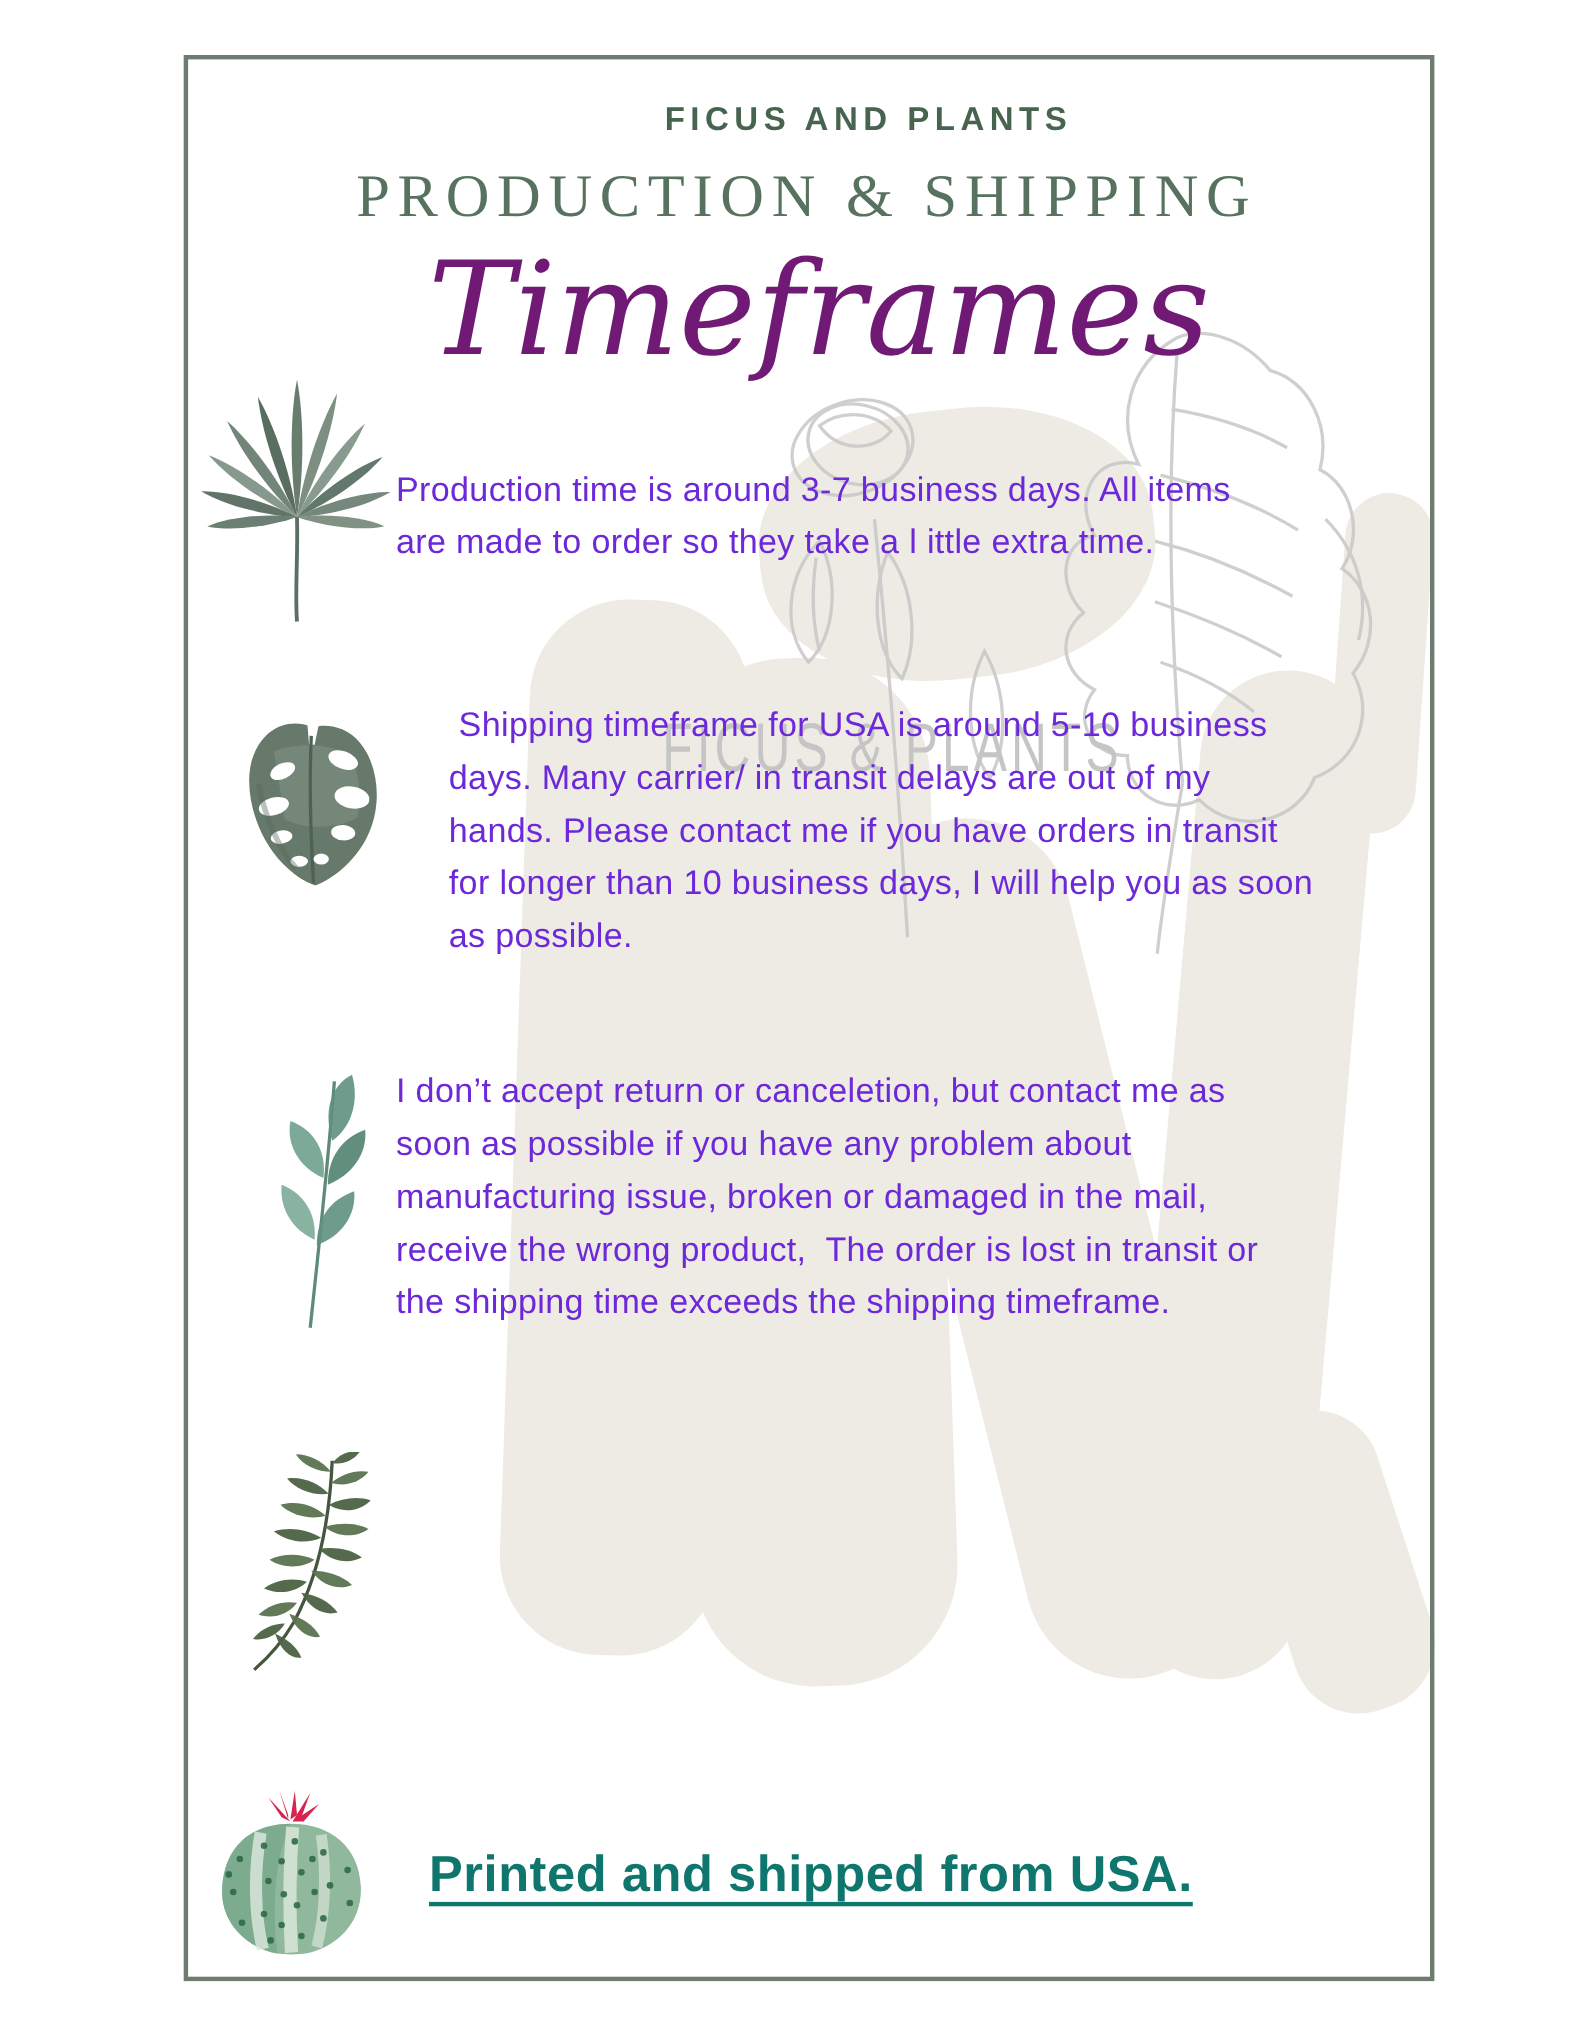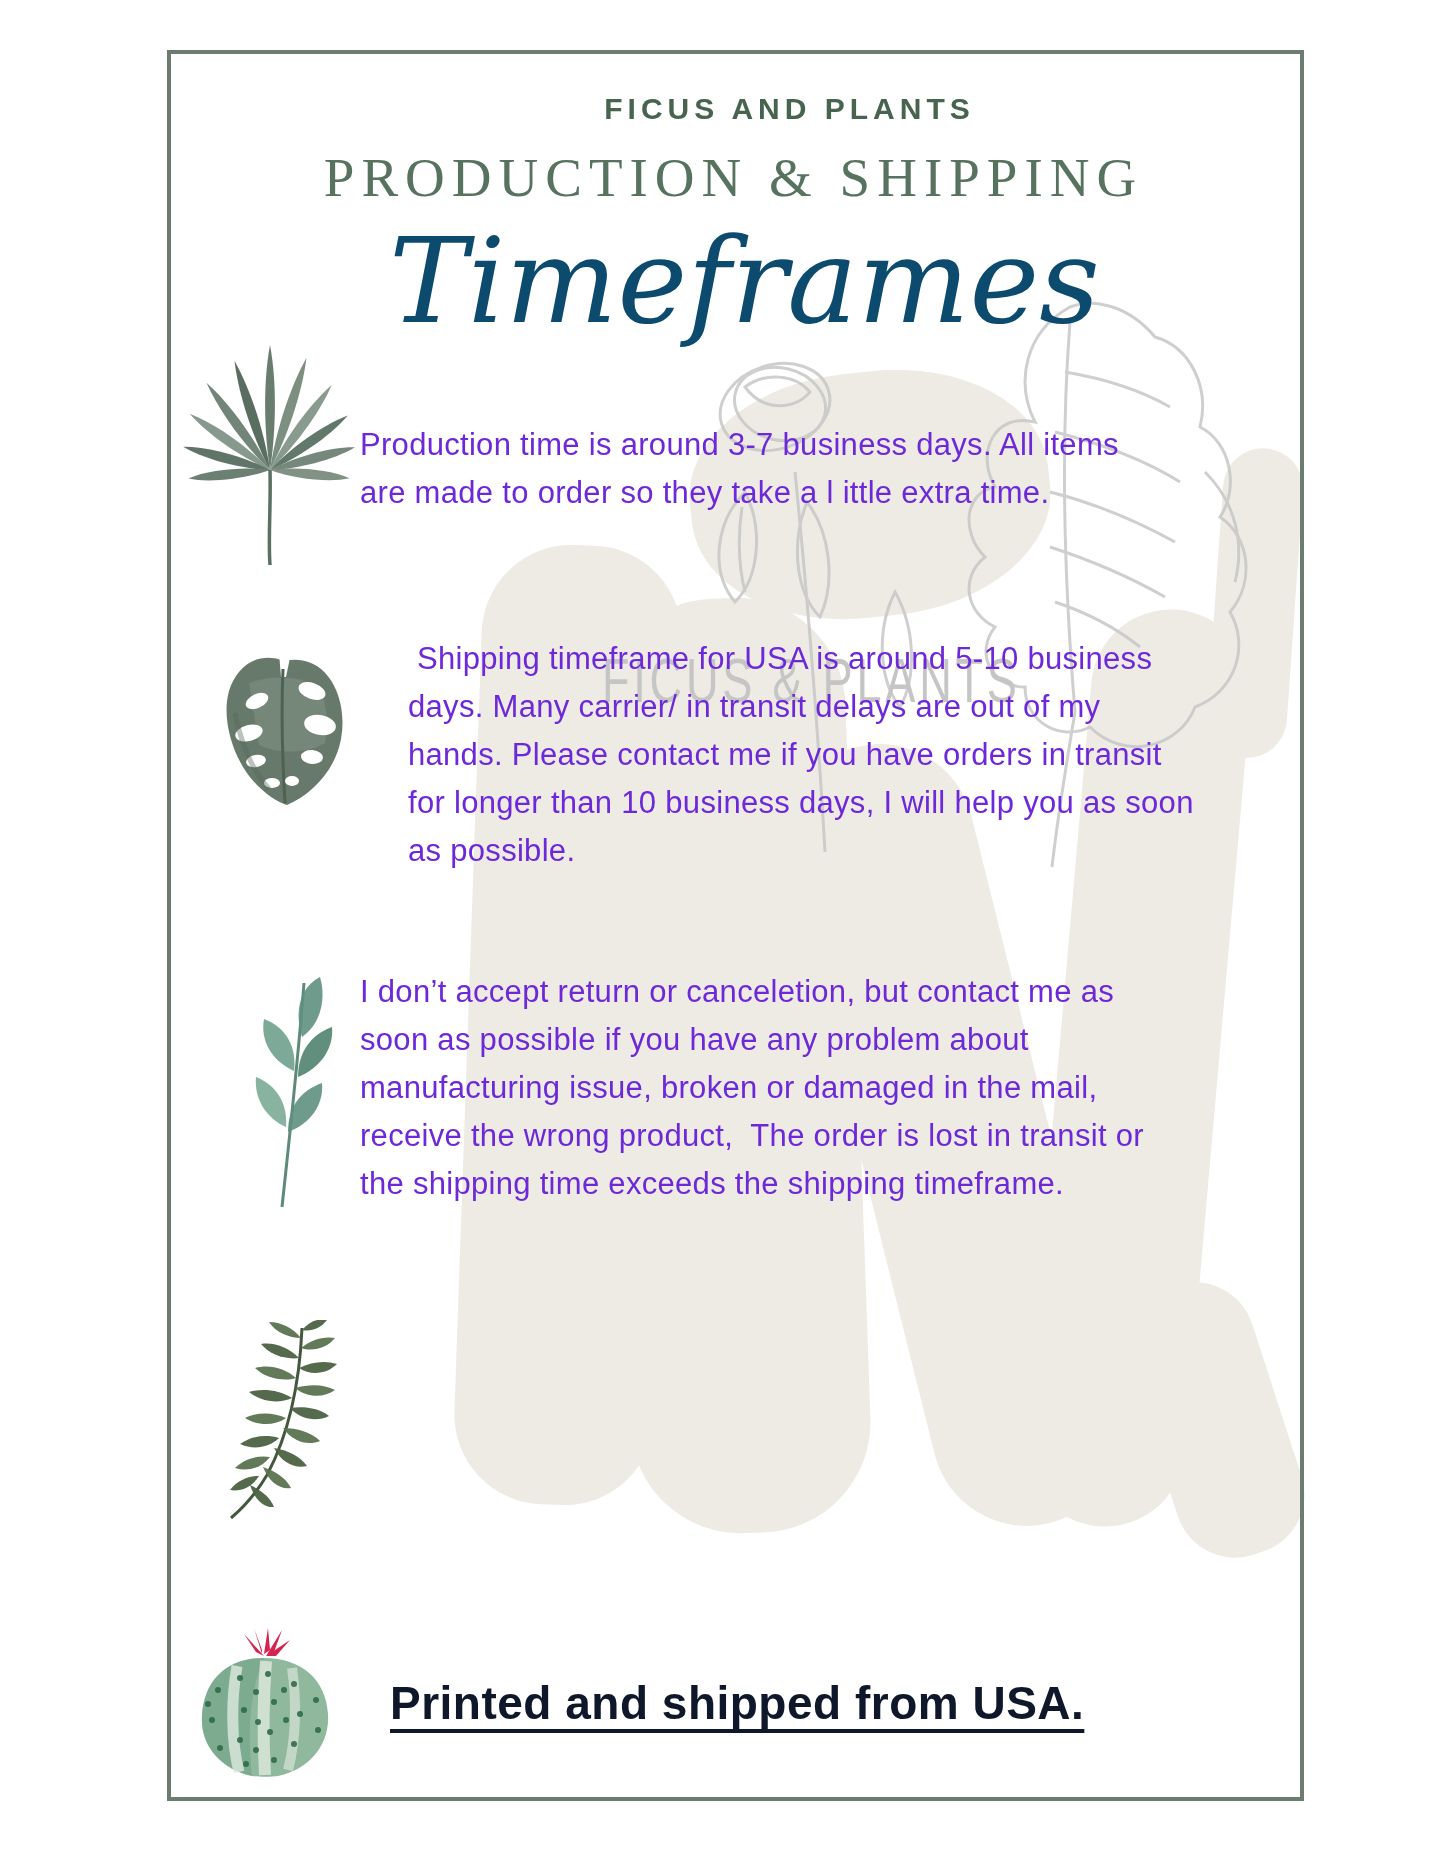--- a/index.html
+++ b/index.html
@@ -7,21 +7,21 @@
         font-family:"Liberation Sans",sans-serif;}
   .frame{position:absolute;left:167px;top:50px;width:1129px;height:1743px;
          border:4px solid #6c7c6f;}
   
   .brand{position:absolute;left:167px;top:92px;width:1245px;text-align:center;
          font-size:30px;font-weight:bold;letter-spacing:5px;color:#47644f;}
   .title{position:absolute;left:167px;top:146px;width:1133px;text-align:center;
          font-size:55px;font-weight:400;letter-spacing:7px;color:#57735f;font-family:Liberation Serif, serif;}
   .script{position:absolute;left:167px;top:212px;width:1155px;text-align:center;
           font-family:"DejaVu Serif",serif;font-style:italic;font-weight:400;
-          font-size:118px;color:#0c4a6e;}
+          font-size:118px;color:#701a75;}
   
   .brush{position:absolute;background:#edebe4;}
   .b1{left:690px;top:372px;width:360px;height:245px;border-radius:46%;transform:rotate(-6deg);}
   .b2{left:468px;top:545px;width:200px;height:960px;border-radius:90px;transform:rotate(2deg);}
   .b3{left:618px;top:598px;width:240px;height:935px;border-radius:110px;transform:rotate(-2deg);}
   .b4{left:858px;top:735px;width:190px;height:800px;border-radius:95px;transform:rotate(-14deg);}
   .b5{left:1058px;top:608px;width:160px;height:920px;border-radius:80px;transform:rotate(5deg);}
   .b6{left:1150px;top:1280px;width:130px;height:280px;border-radius:60px;transform:rotate(-18deg);}
   .b7{left:1215px;top:448px;width:80px;height:310px;border-radius:40px;transform:rotate(4deg);}
   
@@ -31,21 +31,21 @@
            white-space:nowrap;}
   
   .para{position:absolute;left:360px;width:795px;font-size:31px;line-height:48px;
         color:#6d28d9;letter-spacing:.3px;white-space:pre-wrap;}
   .p1{top:421px;}
   .p2{top:635px;margin-left:48px;}
   .p3{top:968px;}
   .p4{top:1338px;line-height:47px;}
   
   .printed{position:absolute;left:390px;top:1676px;font-size:46px;font-weight:bold;
-           color:#0f172a;text-decoration:underline;text-decoration-thickness:4px;
+           color:#0f766e;text-decoration:underline;text-decoration-thickness:4px;
            text-underline-offset:10px;letter-spacing:.5px;}
   
   .plant{position:absolute;}
   .palm{left:175px;top:312px;}
   .monstera{left:219px;top:653px;}
   .sprig{left:242px;top:975px;}
   .fern{left:205px;top:1320px;}
   .cactus{left:182px;top:1628px;}
 </style>
 </head>

